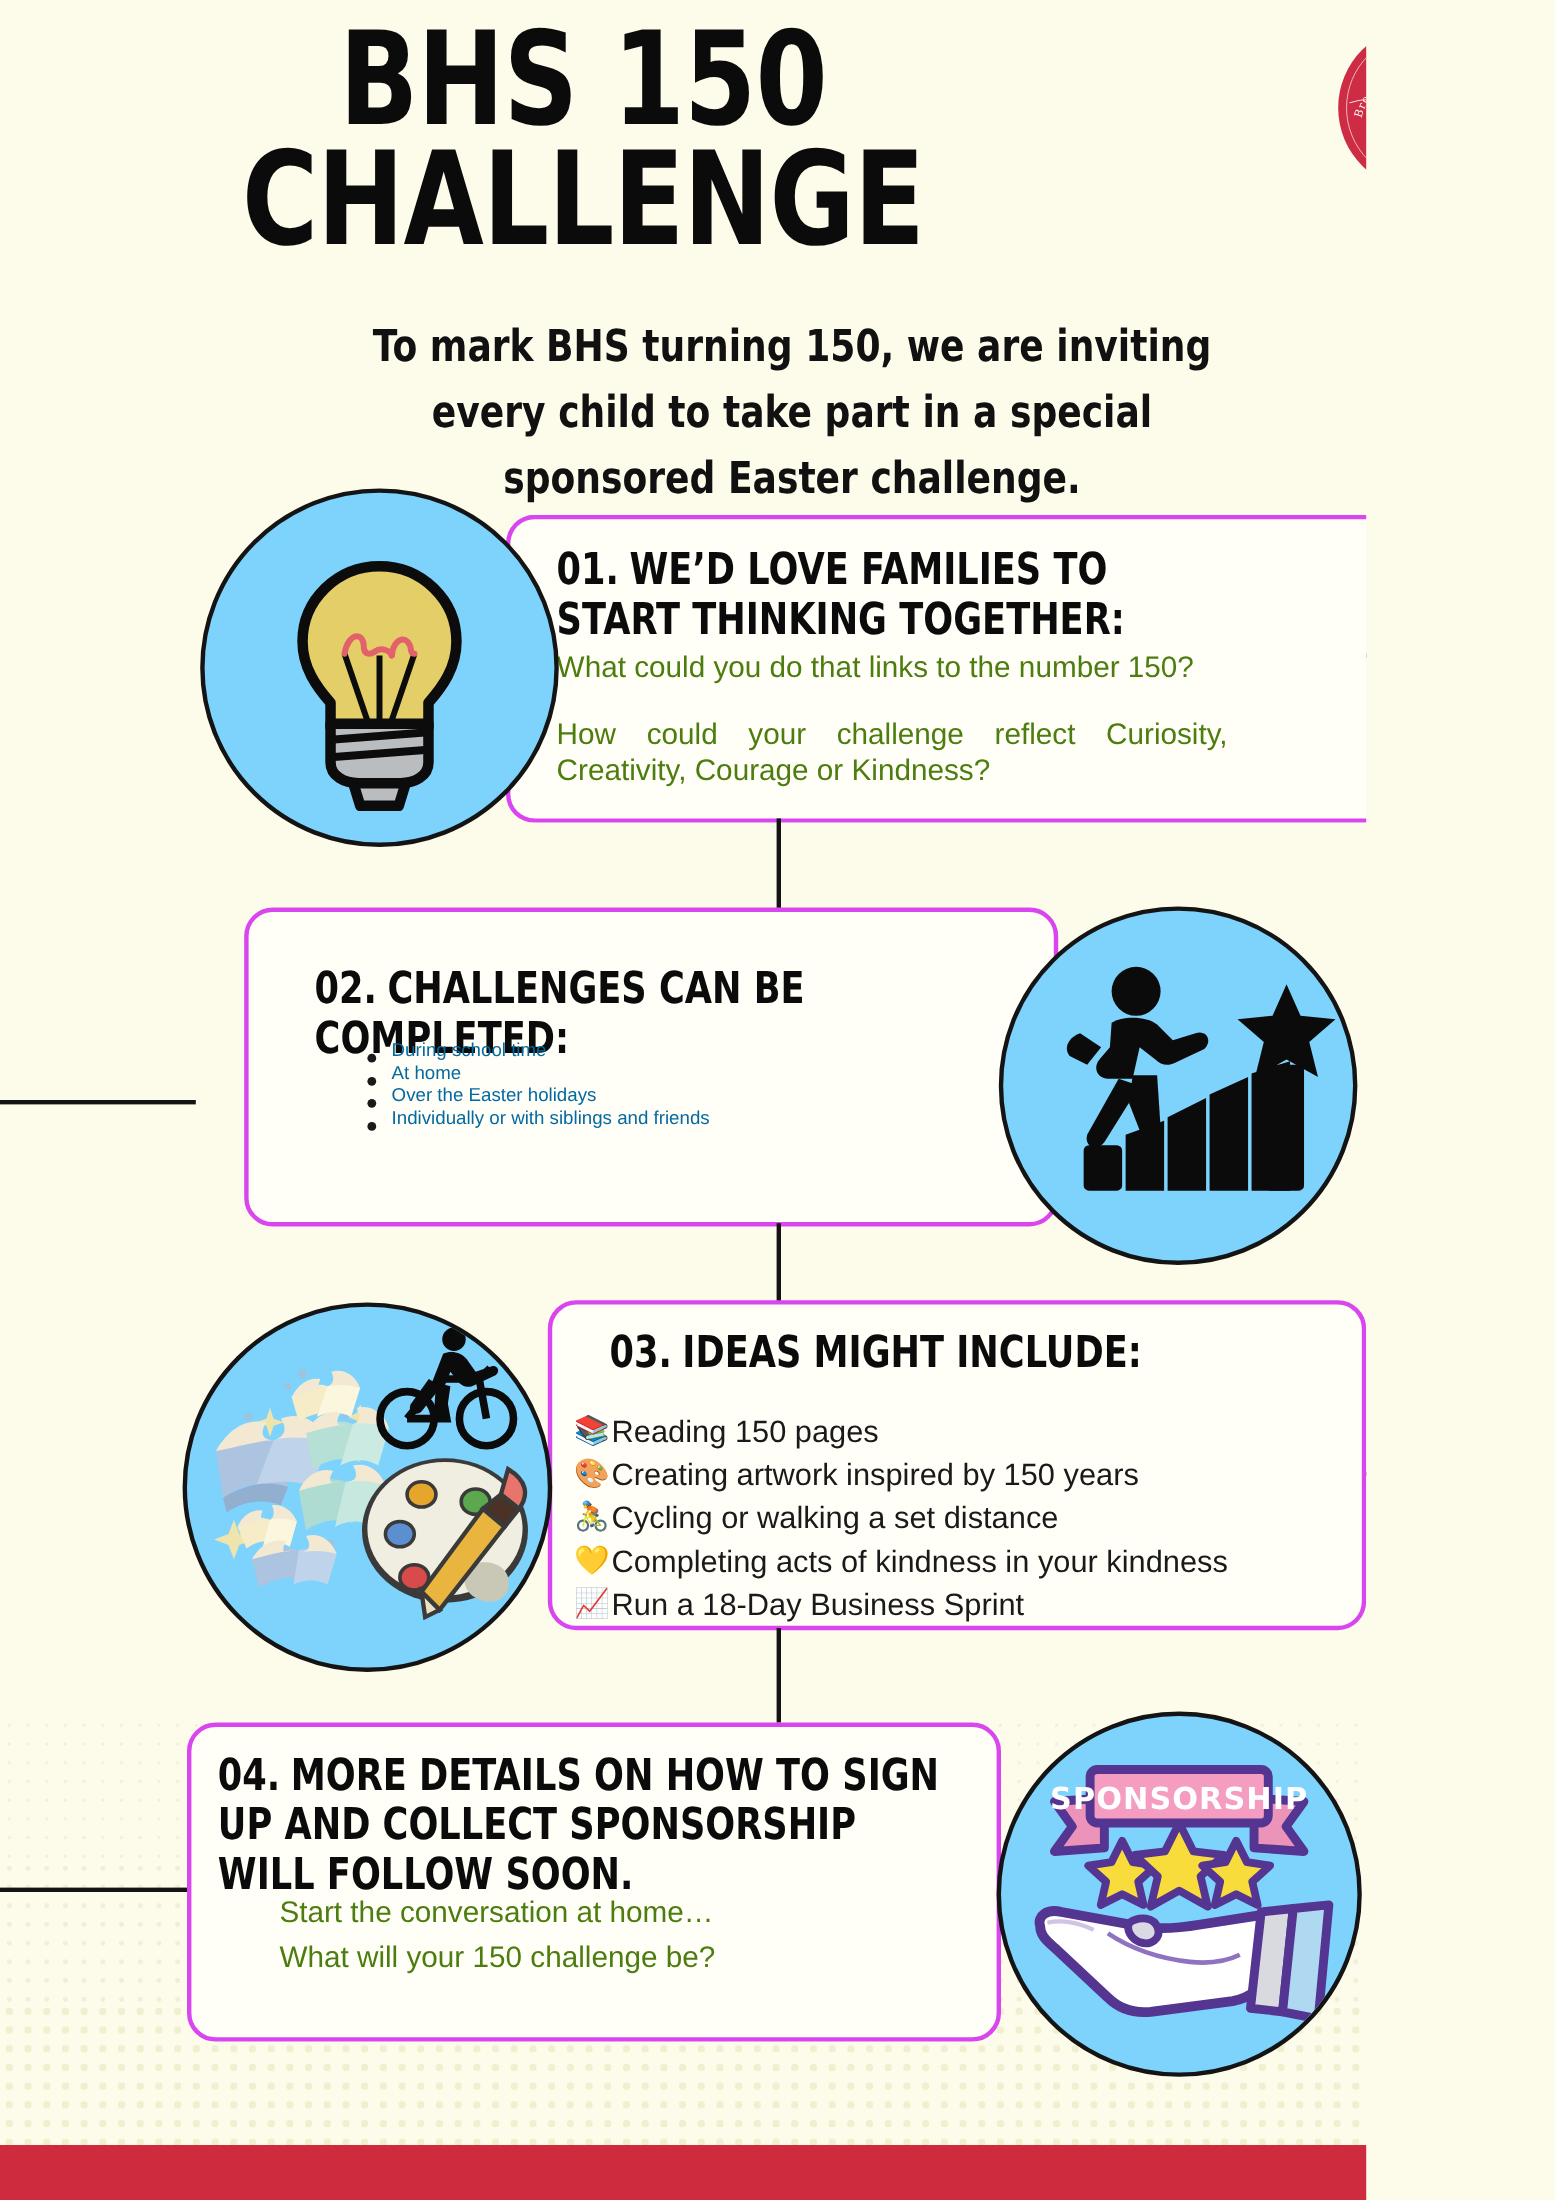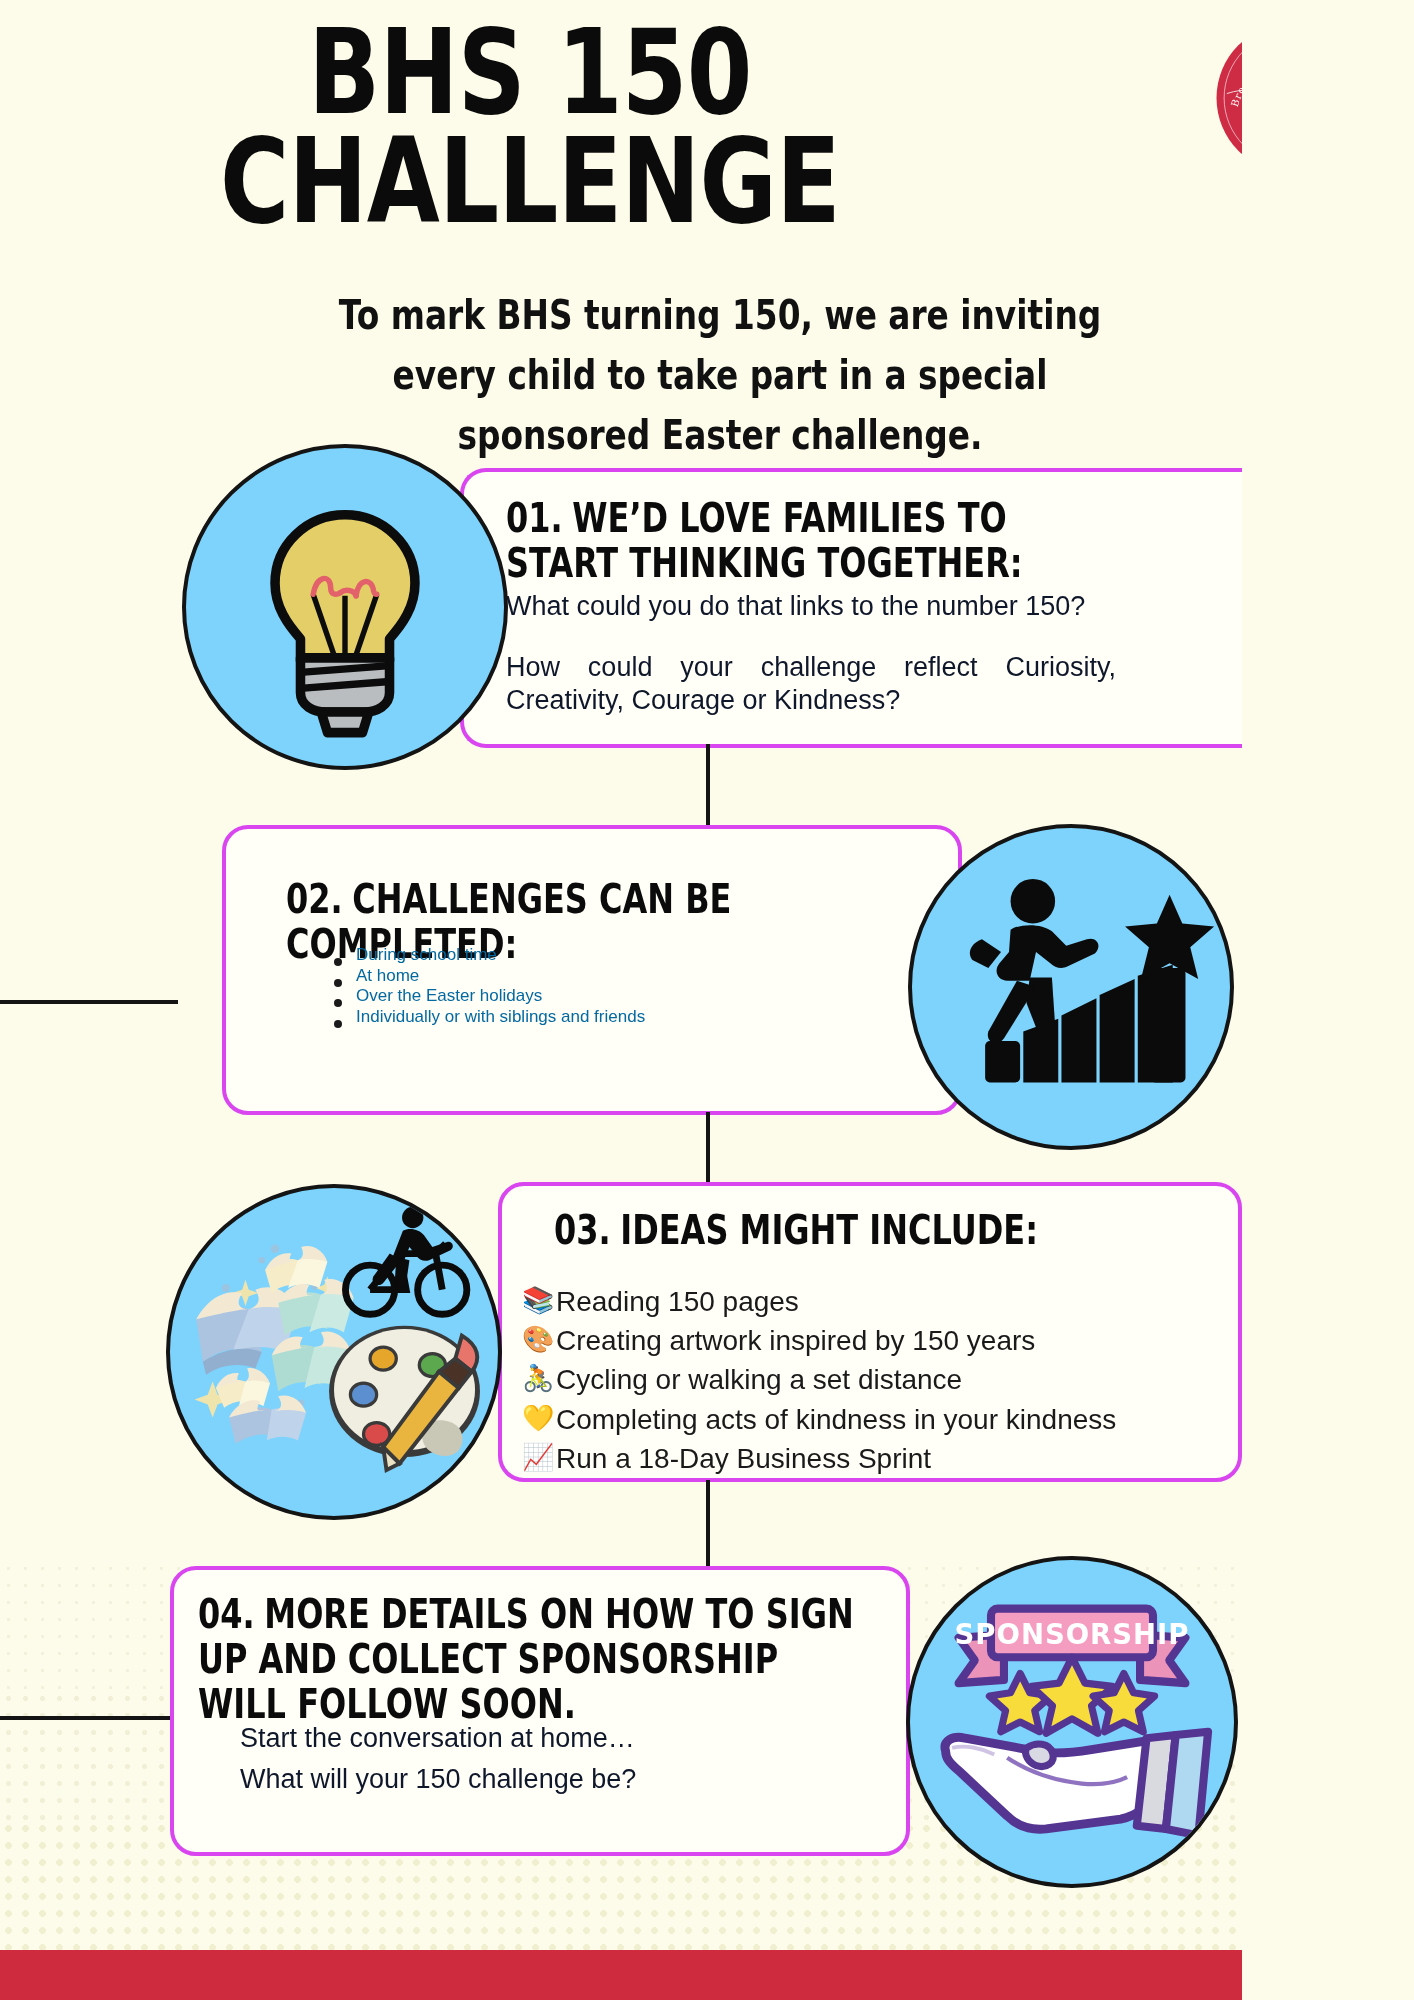--- a/index.html
+++ b/index.html
@@ -107,21 +107,21 @@
     font-weight: 700;
     color: #0B0B0B;
     transform: scaleX(0.80);
     transform-origin: 0 0;
     line-height: 1.12;
   }
   .head .num { margin-right: 0.30em; }
 
   .body {
     font-family: "Liberation Sans", sans-serif;
-    color: #0f172a;
+    color: #4d7c0f;
     font-size: 27px;
     line-height: 1.22;
   }
   .body p { text-align: justify; }
   .body p + p { margin-top: 1.05em; }
 
   ul.bul { list-style: none; }
   ul.bul li {
     position: relative;
     padding-left: 30px;
@@ -170,21 +170,21 @@
   #c1-head { position: absolute; left: 42px; top: 24px; width: 740px; font-size: 40px; }
   #c1-body { position: absolute; left: 42px; top: 118px; width: 610px; }
 
   #c2-head { position: absolute; left: 60px; top: 48px; width: 740px; font-size: 40px; }
   #c2-body { position: absolute; left: 100px; top: 116px; width: 520px; }
 
   #c3-head { position: absolute; left: 52px; top: 22px; width: 740px; font-size: 40px; }
   #c3-body { position: absolute; left: 20px; top: 96px; width: 680px; }
 
   #c4-head { position: absolute; left: 24px; top: 22px; width: 820px; font-size: 40px; }
-  #c4-body { position: absolute; left: 66px; top: 152px; width: 560px; }
+  #c4-body { position: absolute; left: 80px; top: 152px; width: 560px; }
 </style>
 </head>
 <body>
 
 <div id="poster">
 
   <div class="halftone ht1"></div>
   <div class="halftone ht2"></div>
   <div class="halftone ht3"></div>
 

